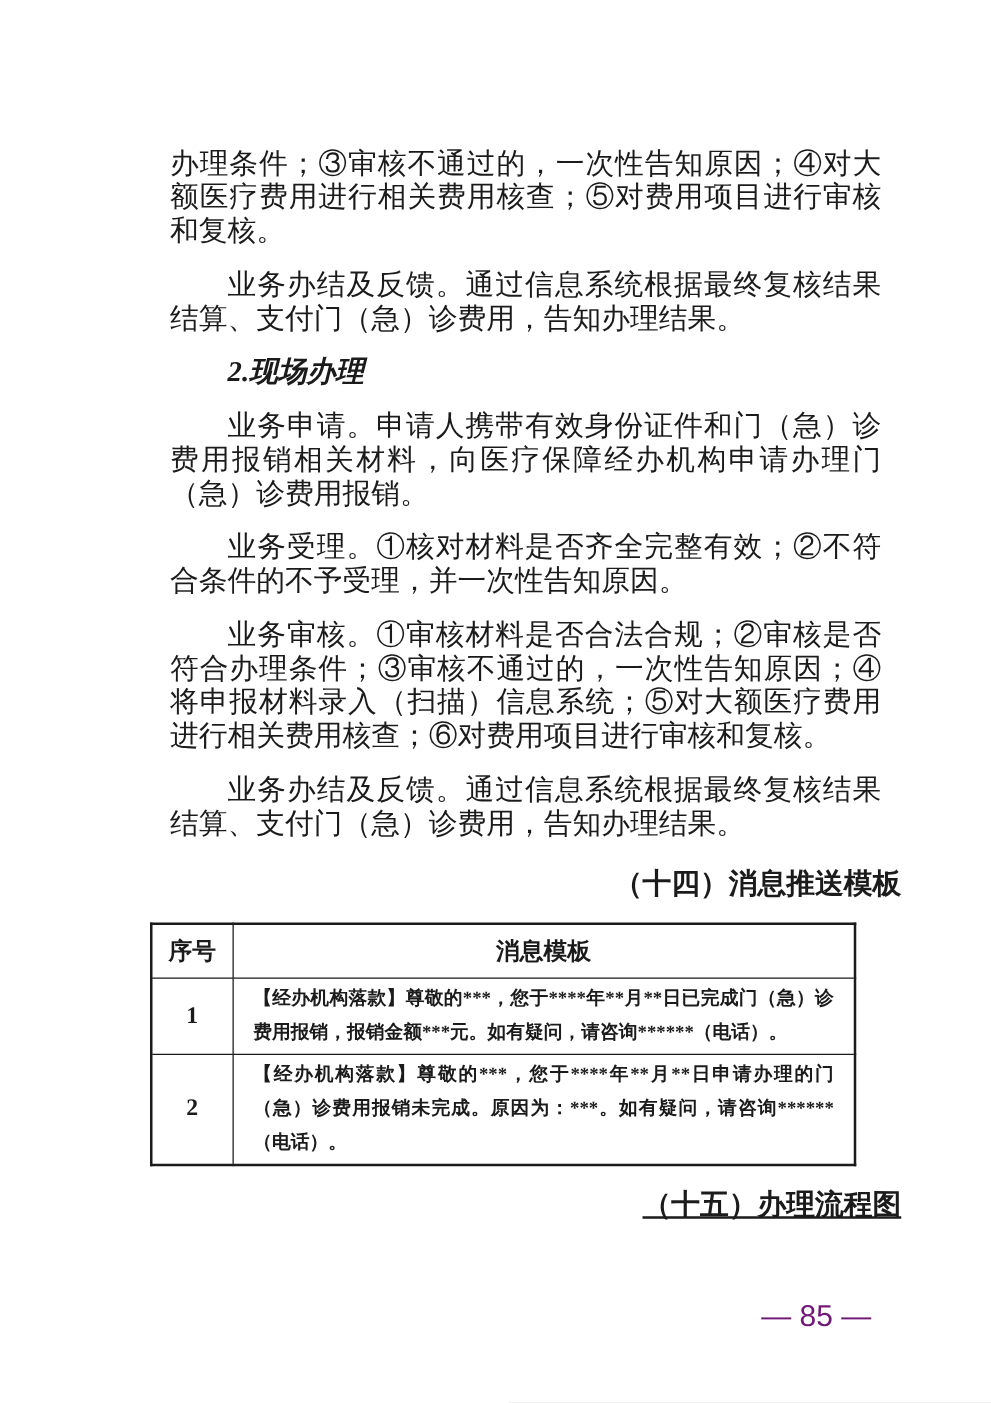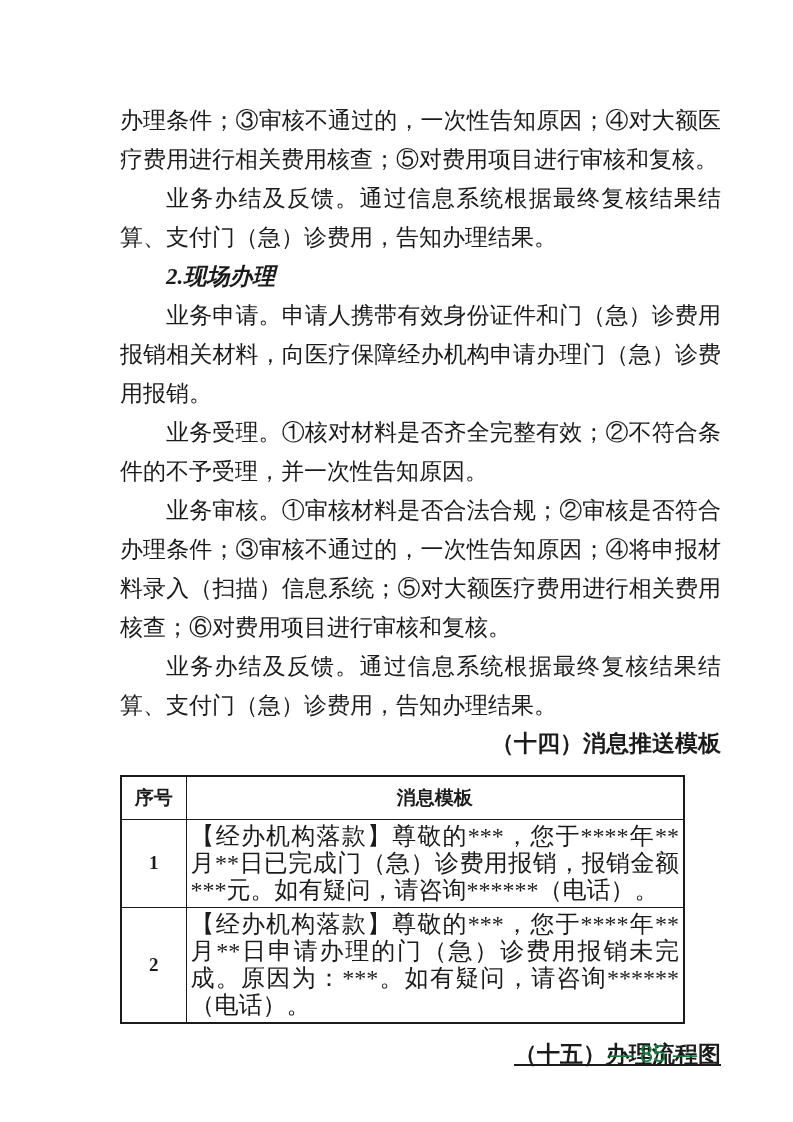--- a/index.html
+++ b/index.html
@@ -13,23 +13,23 @@
     font-family: "Liberation Serif", "DejaVu Serif", serif;
     overflow: hidden;
   }
   .doc {
     position: absolute;
     left: 120px;
     top: 101px;
     width: 601px;
   }
   .para {
-    margin: 0;
+    margin: 16px;
     font-size: 23px;
-    line-height: 39px;
+    line-height: 27px;
     text-align: justify;
     letter-spacing: 0;
   }
   .para.indent { text-indent: 2em; }
   .para.bold-head {
     font-weight: bold;
     text-align: left;
     font-style: italic;
   }
   .section-head {
@@ -59,34 +59,35 @@
     text-align: center;
     padding: 0;
   }
   td.c-no {
     text-align: center;
     font-weight: bold;
     font-size: 19px;
     padding: 0;
   }
   td.c-msg {
-    font-size: 24px;
+    font-size: 15px;
     line-height: 27px;
     text-align: justify;
-    padding: 3px 4px;
+    padding: 3px 16px;
+    font-weight: bold;
   }
   .section-head.after-table { margin-top: 12px; text-decoration: underline; }
   .page-number {
     position: absolute;
     top: 1041px;
     right: 96px;
     font-size: 24px;
     line-height: 26px;
     font-family: "Liberation Sans", "DejaVu Sans", sans-serif;
-    color: #15803d;
+    color: #701a75;
     white-space: nowrap;
   }
 </style>
 </head>
 <body>
 
 <div class="page">
   <div class="doc">
 
     <p class="para">办理条件；③审核不通过的，一次性告知原因；④对大额医疗费用进行相关费用核查；⑤对费用项目进行审核和复核。</p>

